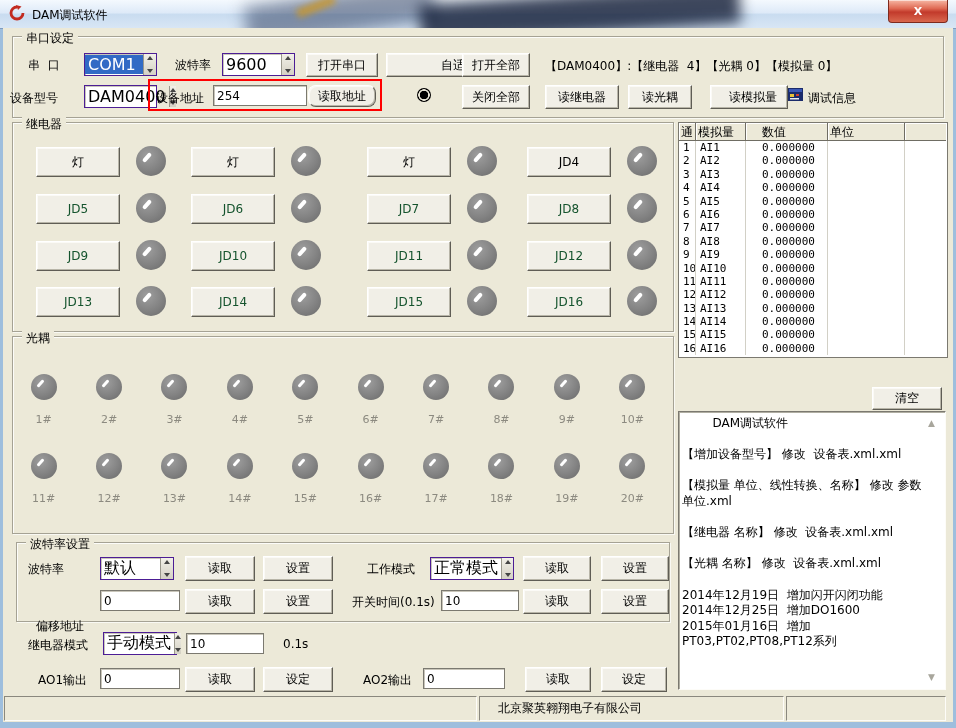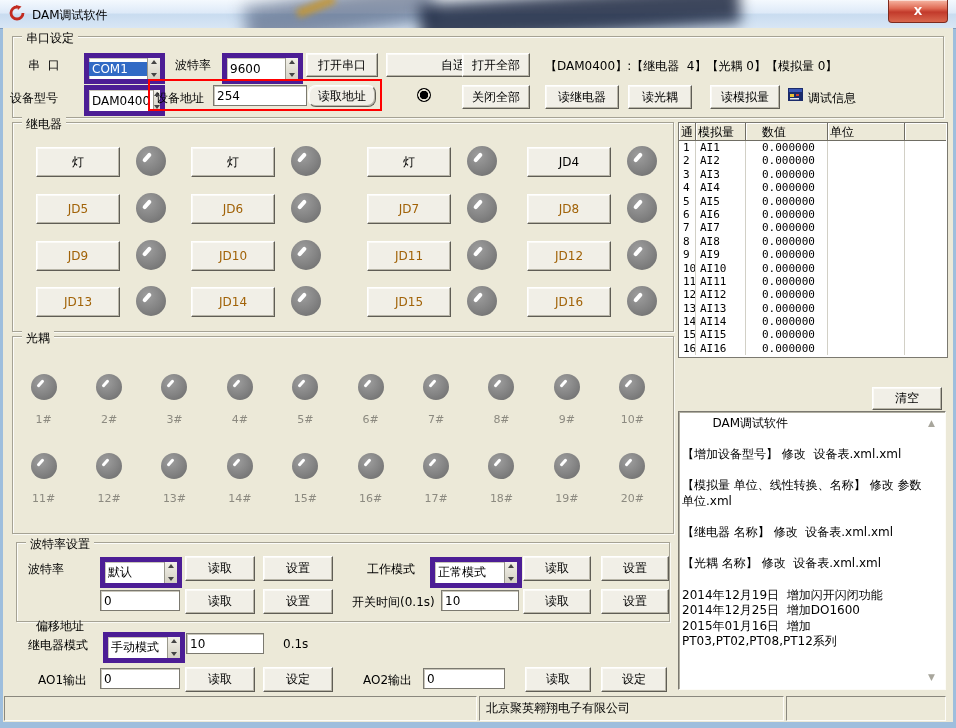--- a/index.html
+++ b/index.html
@@ -20,25 +20,25 @@
     border:1px solid #7E2A1E;border-top:none;border-radius:0 0 4px 4px;
     box-shadow:inset 0 1px 0 rgba(255,255,255,.55);color:#fff;font-size:11px;font-weight:bold;cursor:default;}
   
   .content{left:3px;top:28px;width:950px;height:694px;background:#ECE9D8;}
   .group{border:1px solid #A5A294;box-shadow:inset 1px 1px 0 rgba(255,255,255,.85),1px 1px 0 rgba(255,255,255,.7);}
   .legend{position:absolute;background:#ECE9D8;padding:0 4px;font-size:12px;white-space:pre;}
   .lbl{font-size:12px;white-space:pre;}
   .btn{background:#F1EFE7;border:1px solid;border-color:#FFFFFF #5F5D55 #5F5D55 #FFFFFF;
        box-shadow:inset -1px -1px 0 #B8B5A8,inset 1px 1px 0 #FBFAF6;
        display:flex;align-items:center;justify-content:center;font-size:12px;cursor:default;white-space:pre;}
-  .btn.disabled{color:#a16207;}
+  .btn.disabled{color:#14532d;}
   .field{background:#FFFFFF;border:1px solid #7B7970;box-shadow:inset 1px 1px 0 #C9C6BA;
          display:flex;align-items:center;font-size:12px;padding:0 3px;white-space:pre;}
-  .combo{background:#FFFFFF;border:5px solid #4c1d95;box-shadow:inset 1px 1px 0 #C9C6BA;
-         display:flex;align-items:center;font-size:12px;padding:0;}
+  .combo{background:#FFFFFF;border:1px solid #4c1d95;box-shadow:inset 1px 1px 0 #C9C6BA;
+         display:flex;align-items:center;font-size:16px;padding:0;}
   .combo .val{padding:0 3px;white-space:pre;flex:1;}
   .combo .val.sel{background:#316AC5;color:#FFFFFF;}
   .spin{width:12px;align-self:stretch;border-left:1px solid #9A988C;background:linear-gradient(#F2F0E8,#D4D1C4);
         display:flex;flex-direction:column;align-items:center;justify-content:space-between;padding:2px 0;}
   .spin i{width:0;height:0;border-left:3px solid transparent;border-right:3px solid transparent;display:block;}
   .spin .up{border-bottom:4px solid #444;}
   .spin .dn{border-top:4px solid #444;}
   .redbox{border:2px solid #FF0000;}
   .led{width:30px;height:30px;border-radius:50%;position:relative;
        background:radial-gradient(circle at 38% 32%,#9E9E9E,#828282 55%,#6C6C6C 95%);}
@@ -62,21 +62,21 @@
   .tr{display:flex;height:13.4px;}
   .td{font-family:"DejaVu Sans Mono",monospace;font-size:11px;line-height:13px;
       border-right:1px solid #D2D0C6;box-sizing:border-box;padding:0 0 0 4px;white-space:pre;overflow:hidden;}
   .c-ch{width:17px;}.c-name{width:50px;}.c-val{width:82px;padding-left:16px;}.c-unit{width:77px;}.c-x{width:41px;border-right:none;}
   
   .infopanel{background:#FFFFFF;border:1px solid;border-color:#7B7970 #FDFCF8 #FDFCF8 #7B7970;
       box-shadow:inset 1px 1px 0 #B0AEA2;font-size:12px;line-height:1.3;
       padding:4px 18px 2px 3px;white-space:pre-wrap;overflow:hidden;box-sizing:border-box;}
   .scrollarrow{position:absolute;font-size:9px;color:#A8A69C;}
   .scell{border:1px solid;border-color:#8A887E #FDFCF8 #FDFCF8 #8A887E;display:flex;align-items:center;
-      font-size:12px;padding:0 6px;box-sizing:border-box;}
+      font-size:12px;padding:0 18px;box-sizing:border-box;}
 </style>
 </head>
 <body>
 
 <div class="page">
 
   <div class="abs titlebar">
     <div class="blob blob1"></div>
     <div class="blob blob2"></div>
     <div class="blob blob3"></div>
@@ -127,21 +127,21 @@
       </span>
   </div>
   <div class="abs redbox" style="left:148px;top:79px;width:230px;height:28px;"></div>
   <span class="abs lbl" style="left:156px;top:90px;">设备地址</span>
   <div class="abs field" style="left:213px;top:85px;width:86px;height:19px;">254</div>
   <div class="abs btn" style="left:308px;top:85px;width:66px;height:20px;border-radius:8px;">读取地址</div>
   <span class="abs dot" style="left:417px;top:88px;"></span>
   <div class="abs btn" style="left:462px;top:85px;width:66px;height:22px;">关闭全部</div>
   <div class="abs btn" style="left:545px;top:85px;width:72px;height:22px;">读继电器</div>
   <div class="abs btn" style="left:628px;top:85px;width:62px;height:22px;">读光耦</div>
-  <div class="abs btn" style="left:710px;top:85px;width:68px;height:22px;">读模拟量</div>
+  <div class="abs btn" style="left:710px;top:85px;width:68px;height:22px;padding-left:8px;">读模拟量</div>
   <span class="abs" style="left:788px;top:87px;width:15px;height:15px;">
     <svg width="15" height="15" viewBox="0 0 15 15">
       <rect x="0" y="1" width="15" height="13" fill="#1B2B6B"></rect>
       <rect x="1" y="2" width="13" height="3" fill="#3A57B5"></rect>
       <rect x="2" y="7" width="4" height="3" fill="#E8C23A"></rect>
       <rect x="8" y="7" width="3" height="2" fill="#D04030"></rect>
       <rect x="2" y="11" width="9" height="1.5" fill="#EDEDED"></rect>
     </svg>
   </span>
   <span class="abs lbl" style="left:808px;top:90px;">调试信息</span>

